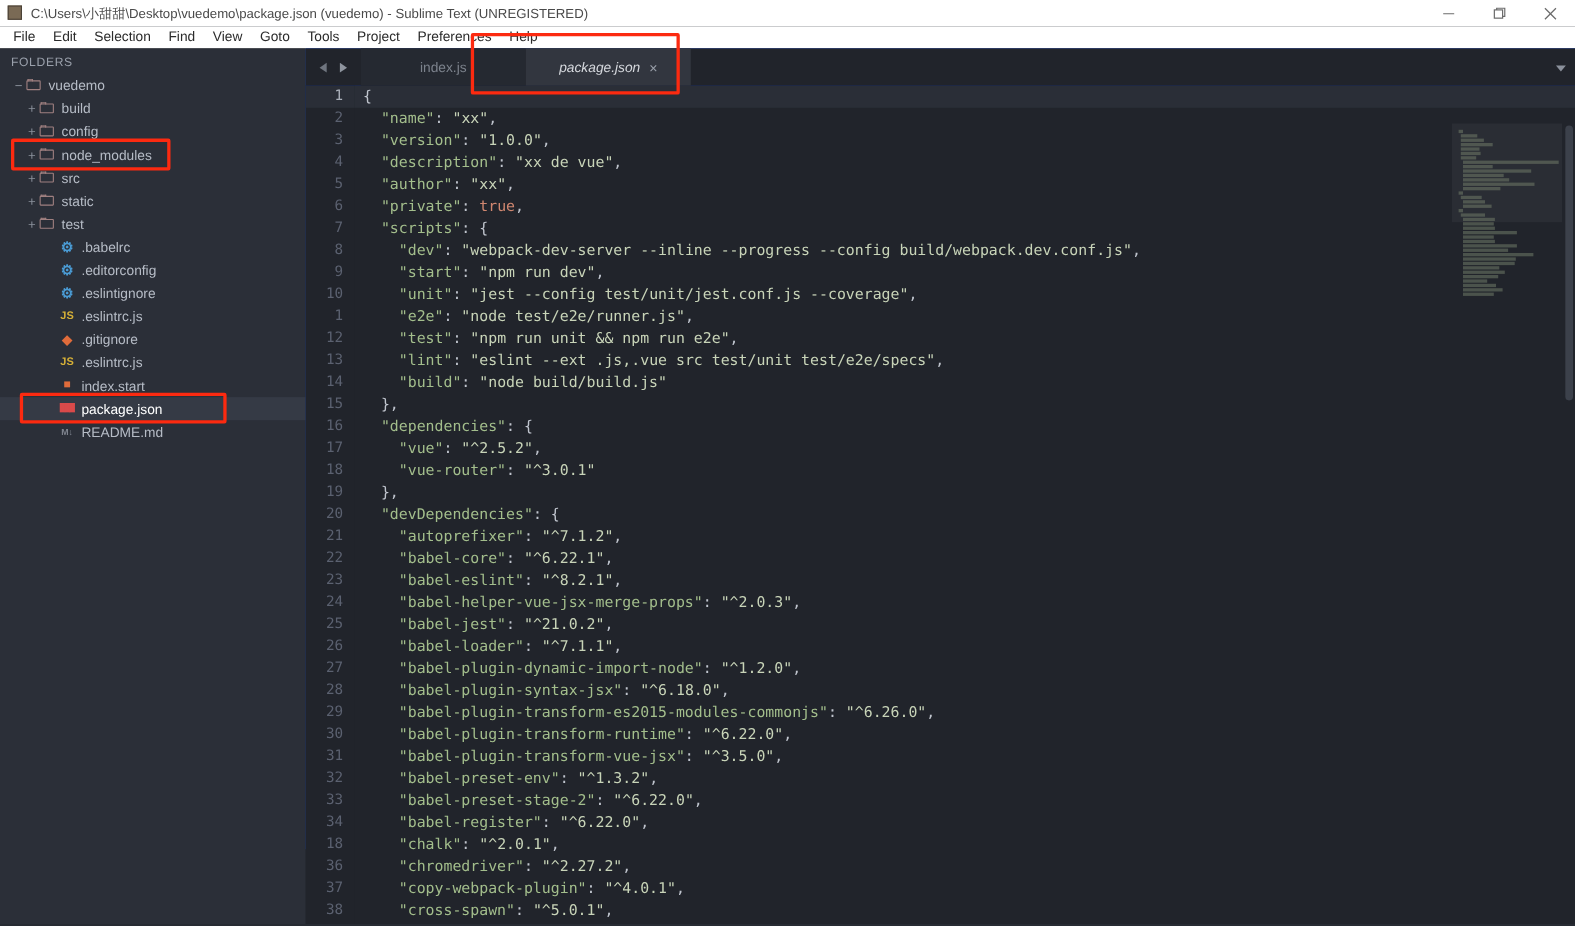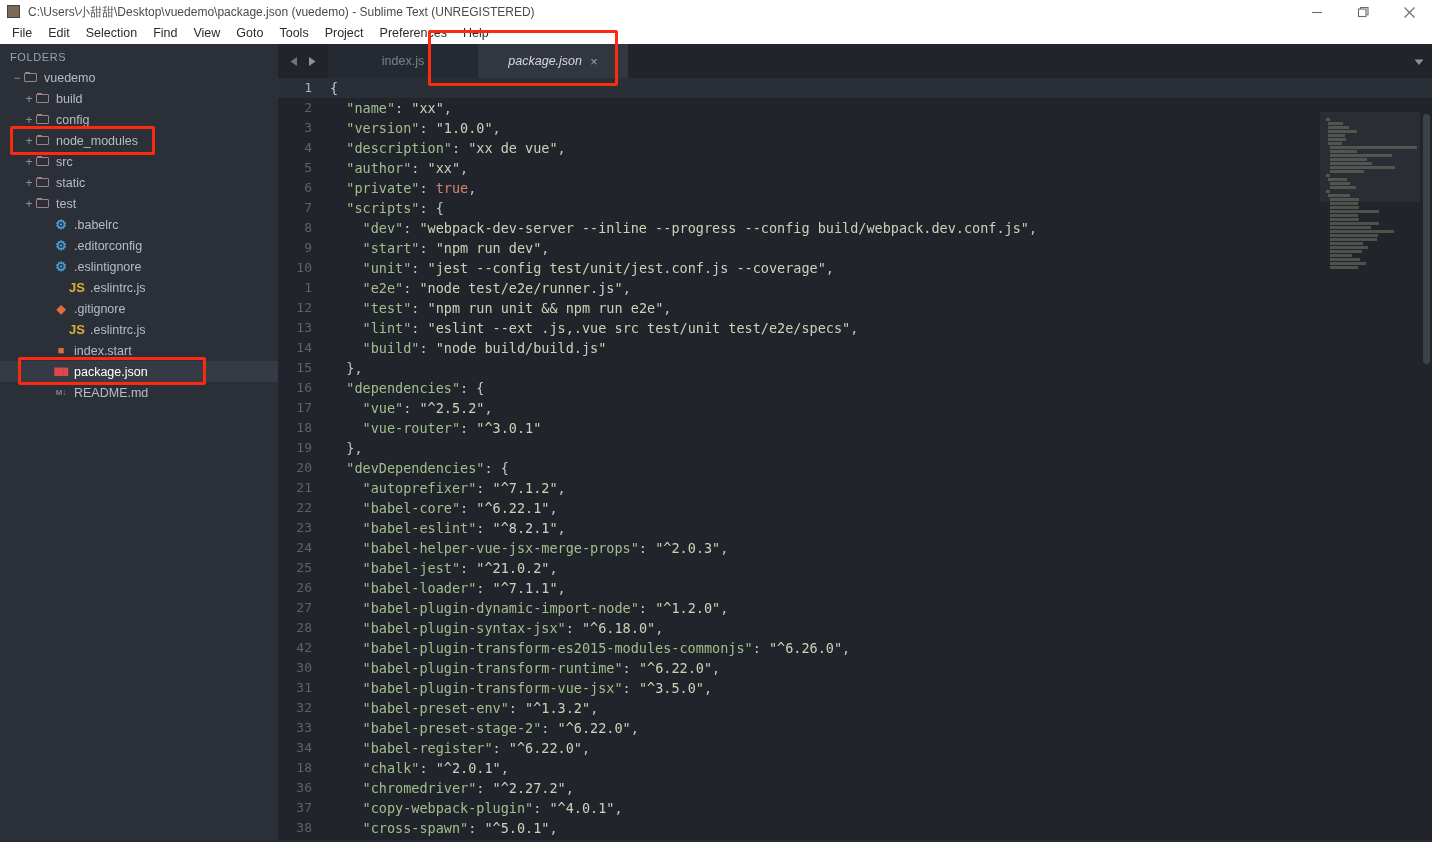--- a/index.html
+++ b/index.html
@@ -174,22 +174,21 @@
     font-weight: bold;
     font-family: "Liberation Sans", sans-serif;
     line-height: 1;
   }
   .ico-gear {
     color: #4a9bd4;
     font-size: 13px;
   }
   .ico-js {
     color: #d6b037;
-    font-size: 13px;
-    margin-left: 16px;
+    font-size: 10px;
   }
   .ico-git {
     color: #e06c3b;
     font-size: 12px;
   }
   .ico-html {
     color: #e06c3b;
     font-size: 11px;
   }
   .ico-json {
@@ -554,21 +553,21 @@
             <div class="gutter-line">19</div>
             <div class="gutter-line">20</div>
             <div class="gutter-line">21</div>
             <div class="gutter-line">22</div>
             <div class="gutter-line">23</div>
             <div class="gutter-line">24</div>
             <div class="gutter-line">25</div>
             <div class="gutter-line">26</div>
             <div class="gutter-line">27</div>
             <div class="gutter-line">28</div>
-            <div class="gutter-line">42</div>
+            <div class="gutter-line">29</div>
             <div class="gutter-line">30</div>
             <div class="gutter-line">31</div>
             <div class="gutter-line">32</div>
             <div class="gutter-line">33</div>
             <div class="gutter-line">34</div>
             <div class="gutter-line">18</div>
             <div class="gutter-line">36</div>
             <div class="gutter-line">37</div>
             <div class="gutter-line">38</div>
           </div>

